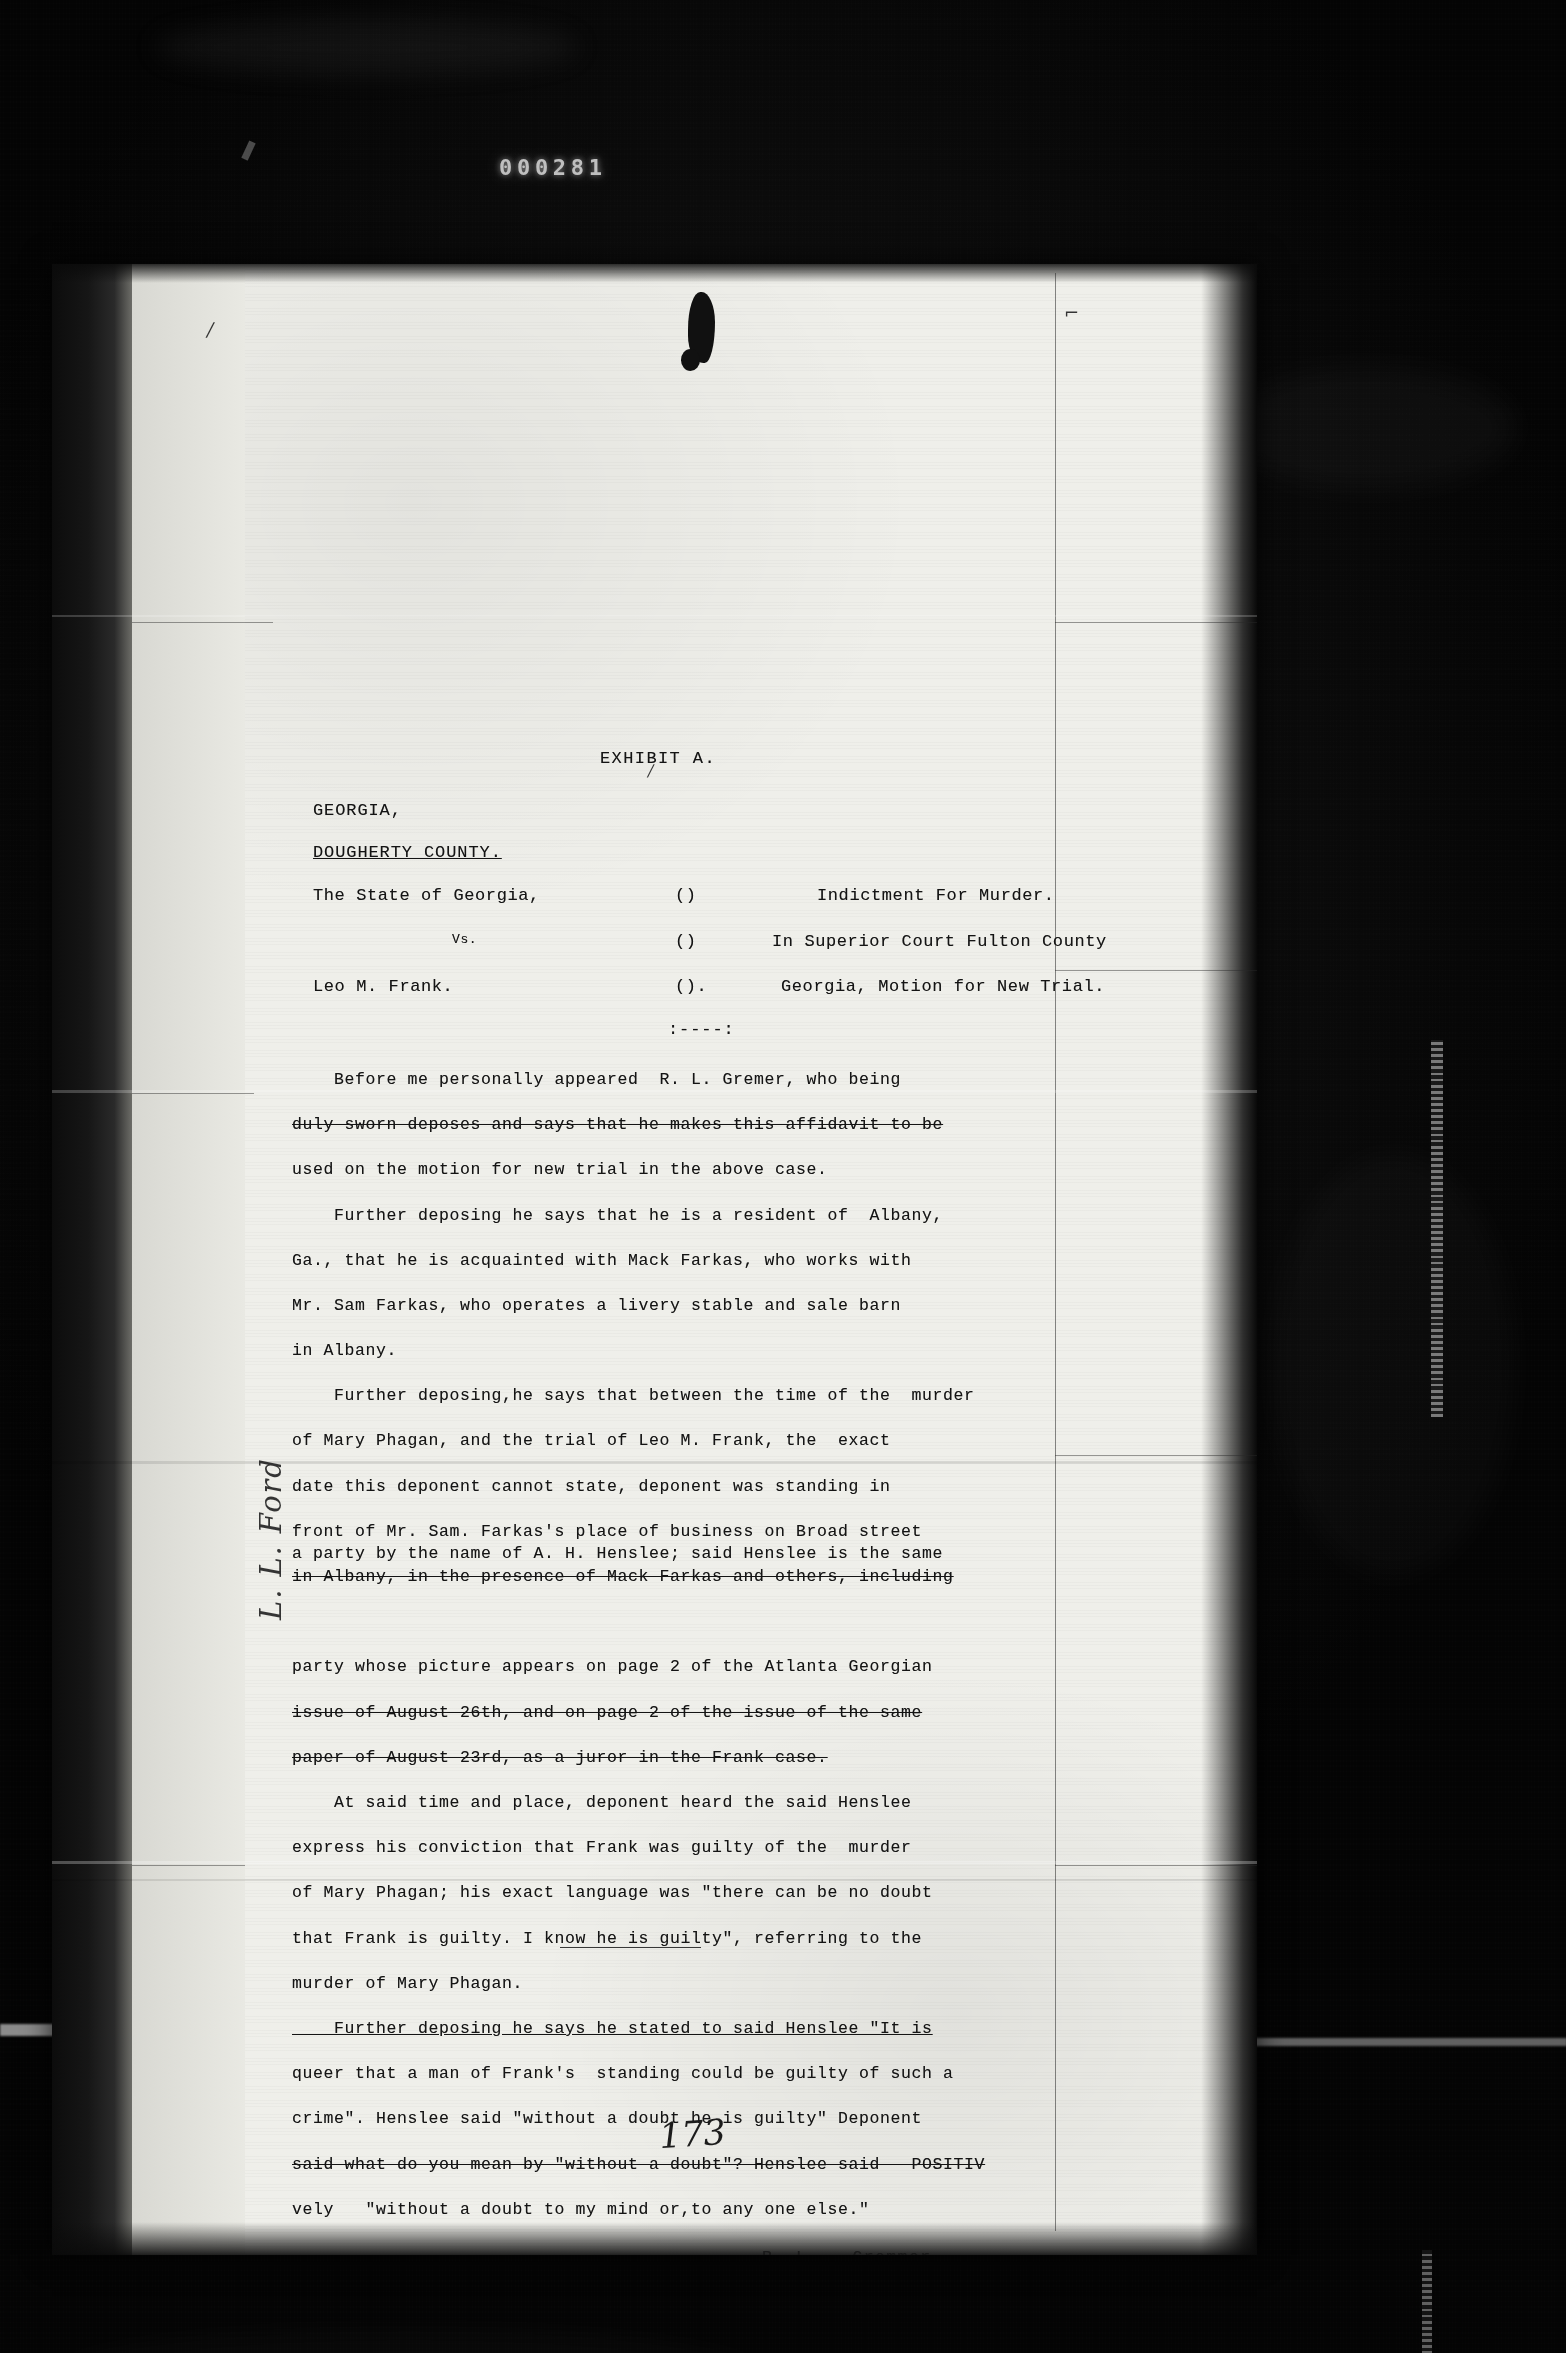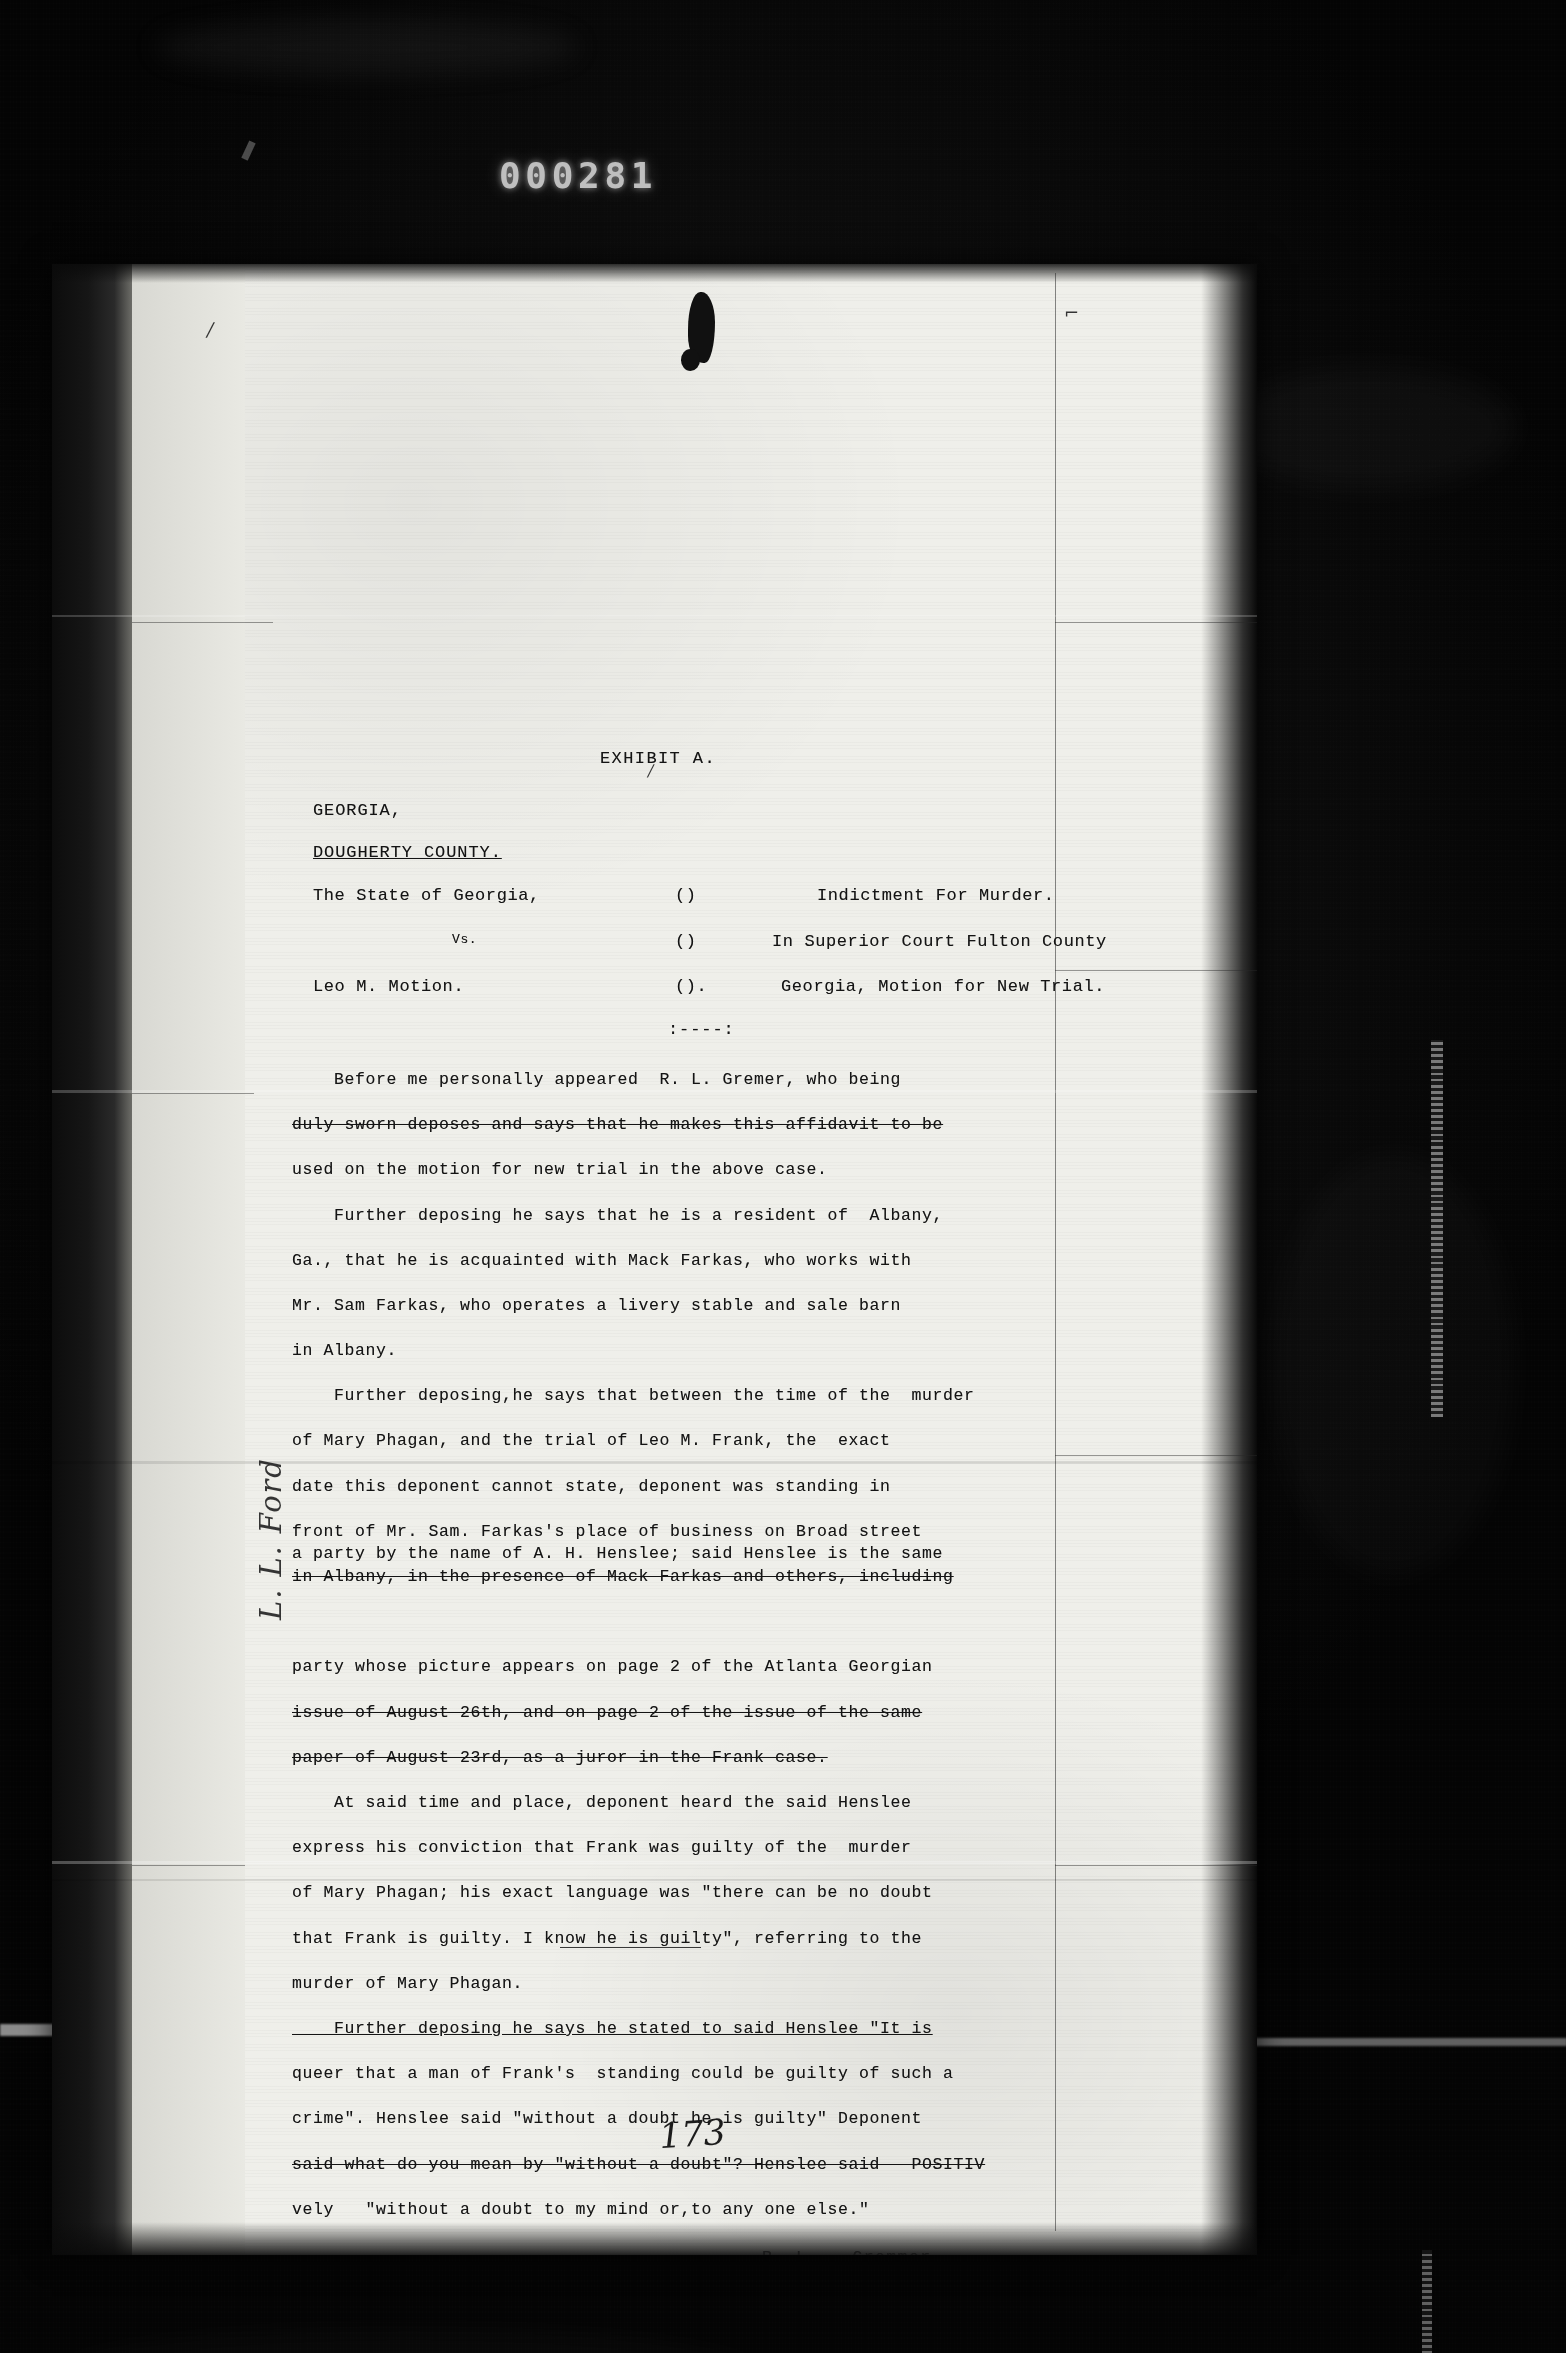--- a/index.html
+++ b/index.html
@@ -43,21 +43,21 @@
     filter: blur(0.5px);
   }
 
   
   #frame-number {
     position: absolute;
     left: 499px;
     top: 155px;
     color: #cfcfcf;
     font-family: "DejaVu Sans Mono", monospace;
-    font-size: 36px;
+    font-size: 22px;
     letter-spacing: 4.7px;
     font-weight: bold;
     text-shadow: 0 0 6.6px rgba(255,255,255,.55), 0 0 18px rgba(255,255,255,.25);
     opacity: .92;
     filter: blur(0.3px);
   }
 
   
   #page {
     position: absolute;
@@ -257,21 +257,21 @@
     <div class="ln" style="left:59px;top:579px;font-size:17px;letter-spacing:0.9px;text-decoration:underline;">DOUGHERTY COUNTY.</div>
 
     <div class="ln" style="left:59px;top:622px;font-size:17px;">The State of Georgia,</div>
     <div class="ln" style="left:421px;top:622px;font-size:17px;">()</div>
     <div class="ln" style="left:563px;top:622px;font-size:17px;">Indictment For Murder.</div>
 
     <div class="ln" style="left:198px;top:668px;font-size:13px;">Vs.</div>
     <div class="ln" style="left:421px;top:668px;font-size:17px;">()</div>
     <div class="ln" style="left:518px;top:668px;font-size:17px;">In Superior Court Fulton County</div>
 
-    <div class="ln" style="left:59px;top:713px;font-size:17px;">Leo M. Motion.</div>
+    <div class="ln" style="left:59px;top:713px;font-size:17px;">Leo M. Frank.</div>
     <div class="ln" style="left:421px;top:713px;font-size:17px;">().</div>
     <div class="ln" style="left:527px;top:713px;font-size:17px;">Georgia, Motion for New Trial.</div>
 
     <div class="ln" style="left:414px;top:756px;font-size:17px;letter-spacing:0.9px;">:----:</div>
 
     <div class="ln" style="left:38px;top:806px;">    Before me personally appeared  R. L. Gremer, who being</div>
     <div class="ln strike" style="left:38px;top:851px;">duly sworn deposes and says that he makes this affidavit to be</div>
     <div class="ln" style="left:38px;top:896px;">used on the motion for new trial in the above case.</div>
 
     <div class="ln" style="left:38px;top:942px;">    Further deposing he says that he is a resident of  Albany,</div>

